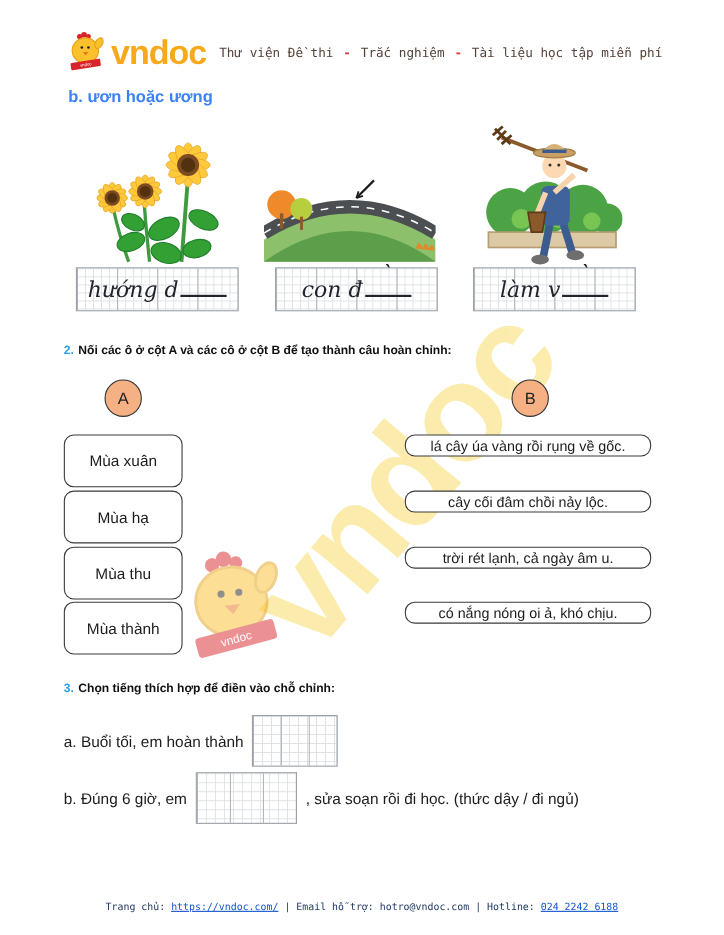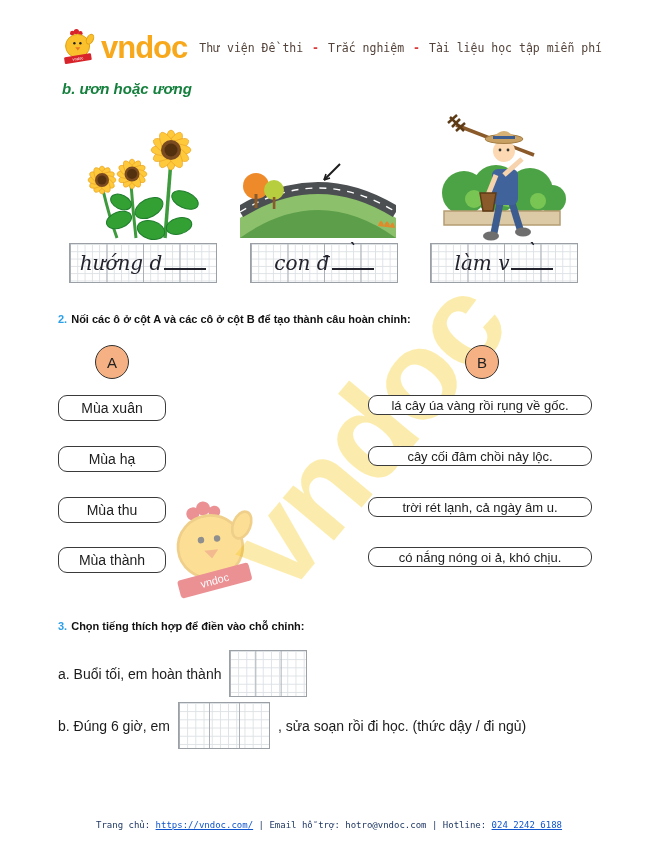--- a/index.html
+++ b/index.html
@@ -17,21 +17,21 @@
     font-family:"Liberation Sans",sans-serif;pointer-events:none;
   }
   .wm-chick{position:absolute;left:156px;top:498px;z-index:1;opacity:.5;transform:rotate(-6deg);pointer-events:none;}
   
   .header{position:absolute;left:57px;top:28px;width:560px;display:flex;align-items:center;}
   .logo{display:flex;align-items:center;gap:2px;}
   .logo-text{font-size:31px;font-weight:bold;color:#F7A81B;letter-spacing:-1px;}
   .tagline{margin-left:12px;font-family:"DejaVu Sans Mono",monospace;font-size:11.5px;color:#53433A;white-space:nowrap;}
   .tagline .dash{color:#D93A3A;font-weight:bold;padding:0 2px;}
   
-  .sec-b-title{position:absolute;left:62px;top:80px;font-size:15px;font-weight:bold;font-style:italic;color:#15803d;}
+  .sec-b-title{position:absolute;left:62px;top:80px;font-size:15px;font-weight:bold;color:#3b82f6;}
   .img-sunflowers{position:absolute;left:75px;top:112px;}
   .img-road{position:absolute;left:240px;top:148px;}
   .img-farmer{position:absolute;left:438px;top:111px;}
   .write-box{
     position:absolute;height:38px;width:146px;border:1px solid #9aa0a6;background:#fff;
     background-image:
       linear-gradient(90deg,#aab0b6 1px,transparent 1px),
       linear-gradient(#dde1e4 1px,transparent 1px),
       linear-gradient(90deg,#dde1e4 1px,transparent 1px);
     background-size:calc(100%/4) 100%,7.3px 7.3px,7.3px 7.3px;
@@ -46,21 +46,21 @@
   
   .col-circle{
     position:absolute;width:34px;height:34px;border-radius:50%;
     background:#F5B183;border:1.5px solid #333;box-sizing:border-box;
     display:flex;align-items:center;justify-content:center;font-size:15px;color:#222;
   }
   .match-box{
     position:absolute;background:#fff;border:1.6px solid #3a3a3a;border-radius:9px;
     display:flex;align-items:center;justify-content:center;box-sizing:border-box;
   }
-  .match-a{left:58px;width:108px;height:26px;font-size:14px;}
+  .match-a{left:58px;width:108px;height:48px;font-size:14px;}
   .match-b{left:368px;width:224px;height:20px;font-size:13px;}
   
   .fill-row{position:absolute;left:58px;width:560px;display:flex;align-items:center;gap:8px;font-size:14px;}
   .grid-box{
     height:45px;border:1px solid #9aa0a6;background:#fff;flex:none;
     background-image:
       linear-gradient(90deg,#aab0b6 1px,transparent 1px),
       linear-gradient(#dde1e4 1px,transparent 1px),
       linear-gradient(90deg,#dde1e4 1px,transparent 1px);
     background-size:calc(100%/3) 100%,8.2px 8.2px,8.2px 8.2px;

